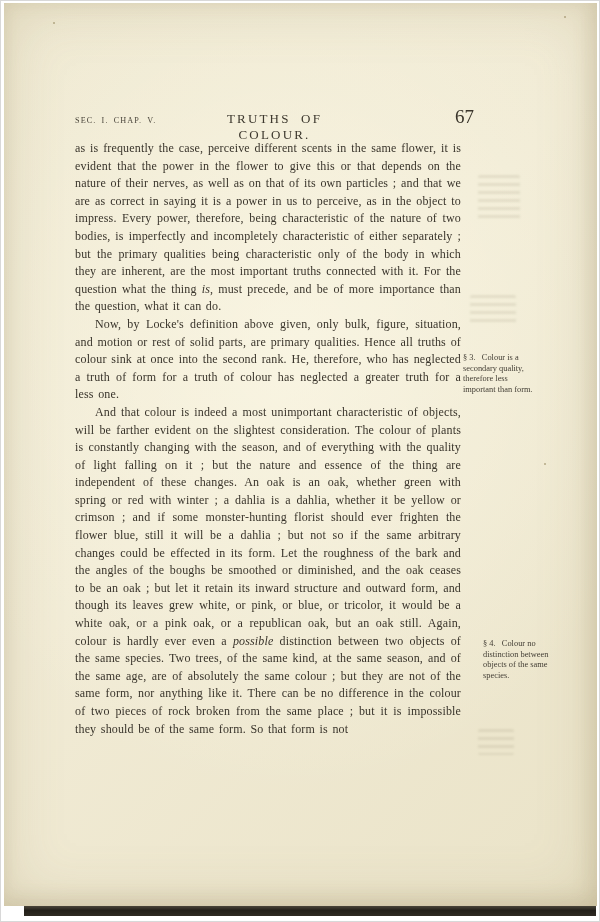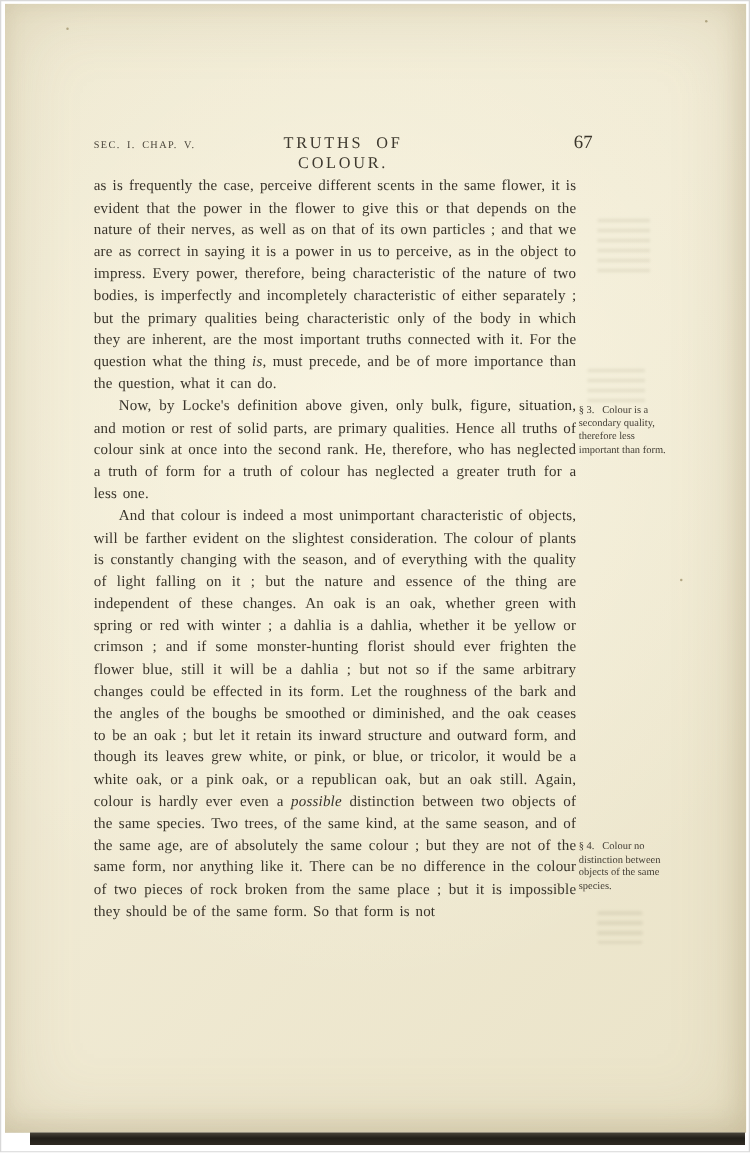--- a/index.html
+++ b/index.html
@@ -46,43 +46,43 @@
     font-size: 8.2px; letter-spacing: 1.1px; word-spacing: 2px;
     color: #4a453b;
   }
   .header .title {
     flex: 1; text-align: center;
     font-size: 13px; letter-spacing: 2.2px; word-spacing: 5px;
     color: #3d382e;
   }
   .header .pageno {
     width: 150px; text-align: right;
-    font-size: 15px; color: #3a352b;
+    font-size: 19px; color: #3a352b;
   }
   
   .body-text {
     position: absolute;
     top: 137px; left: 71px; width: 386px;
     font-size: 12px; line-height: 17.6px;
     text-align: justify;
     color: #39342b;
     letter-spacing: 0.15px; word-spacing: 1.4px;
   }
   .body-text p { margin: 0; }
   .body-text p.indent { text-indent: 20px; }
   
   .margin-note {
     position: absolute;
     left: 459px; width: 70px;
     font-size: 8.4px; line-height: 10.5px;
     text-align: left;
     color: #413c33;
   }
-  .margin-note.note-1 { top: 320px; }
-  .margin-note.note-2 { top: 669px; }
+  .margin-note.note-1 { top: 350px; }
+  .margin-note.note-2 { top: 636px; margin-left: 20px; }
   
   .ghost {
     position: absolute;
     background: repeating-linear-gradient(
       to bottom,
       rgba(146,140,112,0.38) 0px, rgba(146,140,112,0.38) 3px,
       rgba(0,0,0,0) 3px, rgba(0,0,0,0) 8px);
     filter: blur(1.3px);
     opacity: 0.45;
     border-radius: 2px;

